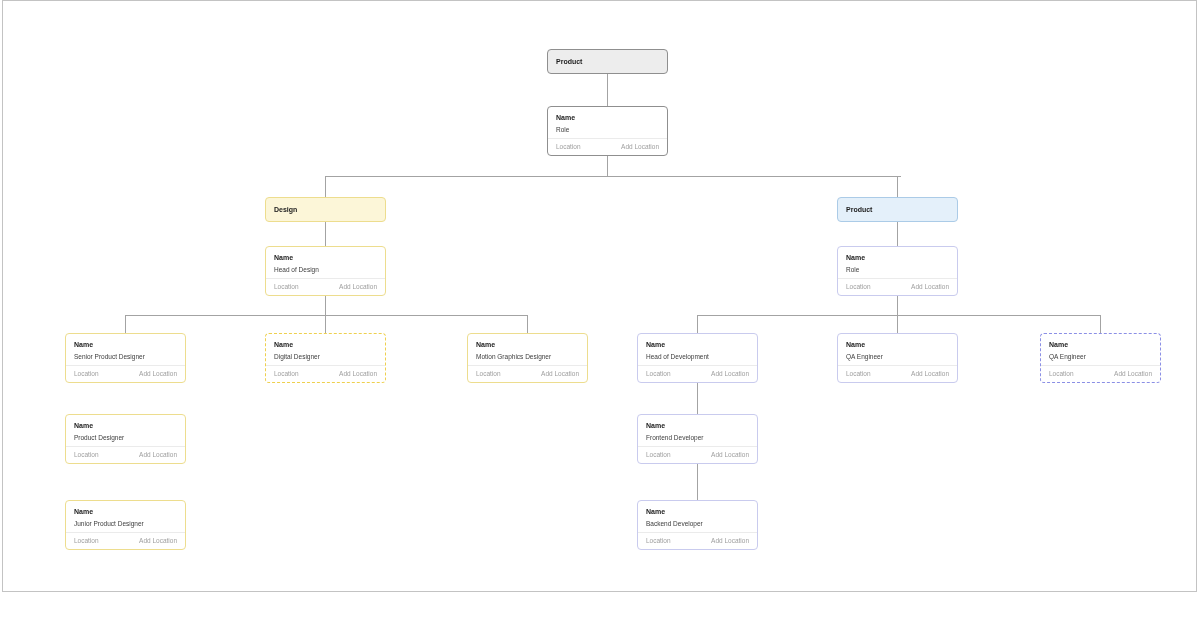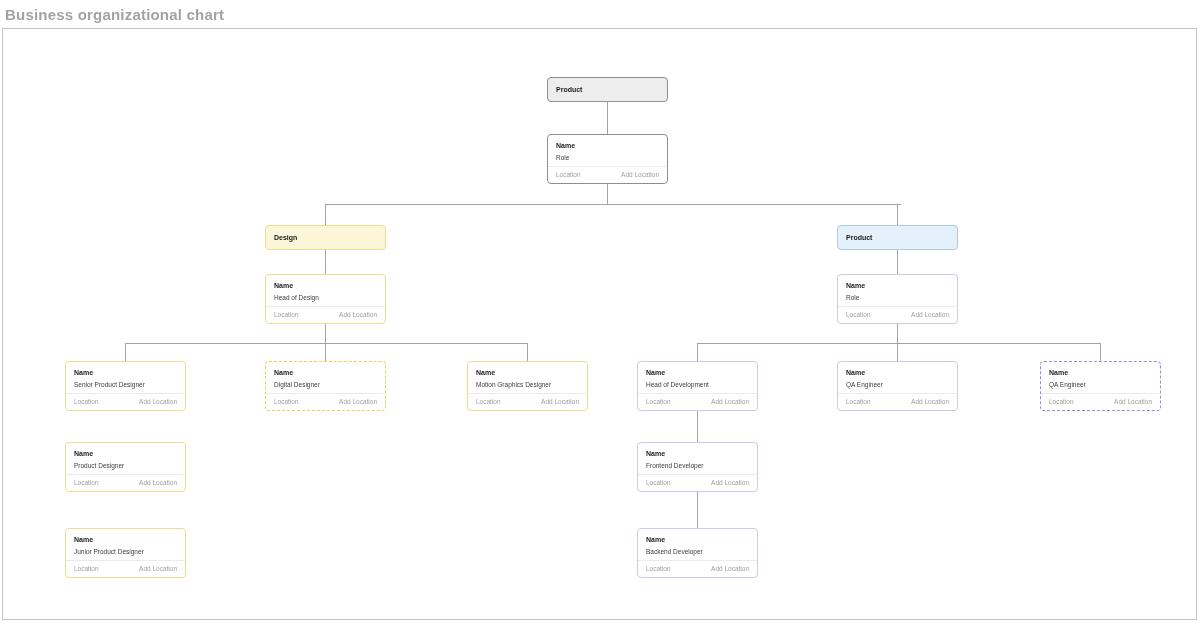--- a/index.html
+++ b/index.html
@@ -29,21 +29,20 @@
   .v-purple.card{border-color:var(--purple-border);}
   .v-purple-dashed.card{border:1px dashed var(--purple-dashed-border);}
   .cname{margin:7px 8px 0;font-size:7px;font-weight:bold;color:var(--name-color);line-height:8px;}
   .crole{margin:4px 8px 0;font-size:6.5px;color:var(--role-color);line-height:7px;white-space:nowrap;}
   .cfooter{margin-top:5px;border-top:1px solid var(--divider);padding:4px 8px 0;display:flex;justify-content:space-between;font-size:6.5px;color:var(--muted);line-height:7px;}
 </style>
 </head>
 <body>
 
 <div>
-  <h1 class="title">Business organizational chart</h1>
   <div class="canvas" id="canvas">
       <div class="line" style="left: 604px; top: 73px; width: 1px; height: 32px;"></div>
       <div class="line" style="left: 604px; top: 155px; width: 1px; height: 21px;"></div>
       <div class="line" style="left: 322px; top: 175px; width: 576px; height: 1px;"></div>
       <div class="line" style="left: 322px; top: 175px; width: 1px; height: 21px;"></div>
       <div class="line" style="left: 894px; top: 175px; width: 1px; height: 21px;"></div>
       <div class="line" style="left: 322px; top: 221px; width: 1px; height: 24px;"></div>
       <div class="line" style="left: 322px; top: 295px; width: 1px; height: 19px;"></div>
       <div class="line" style="left: 122px; top: 314px; width: 403px; height: 1px;"></div>
       <div class="line" style="left: 122px; top: 314px; width: 1px; height: 18px;"></div>

